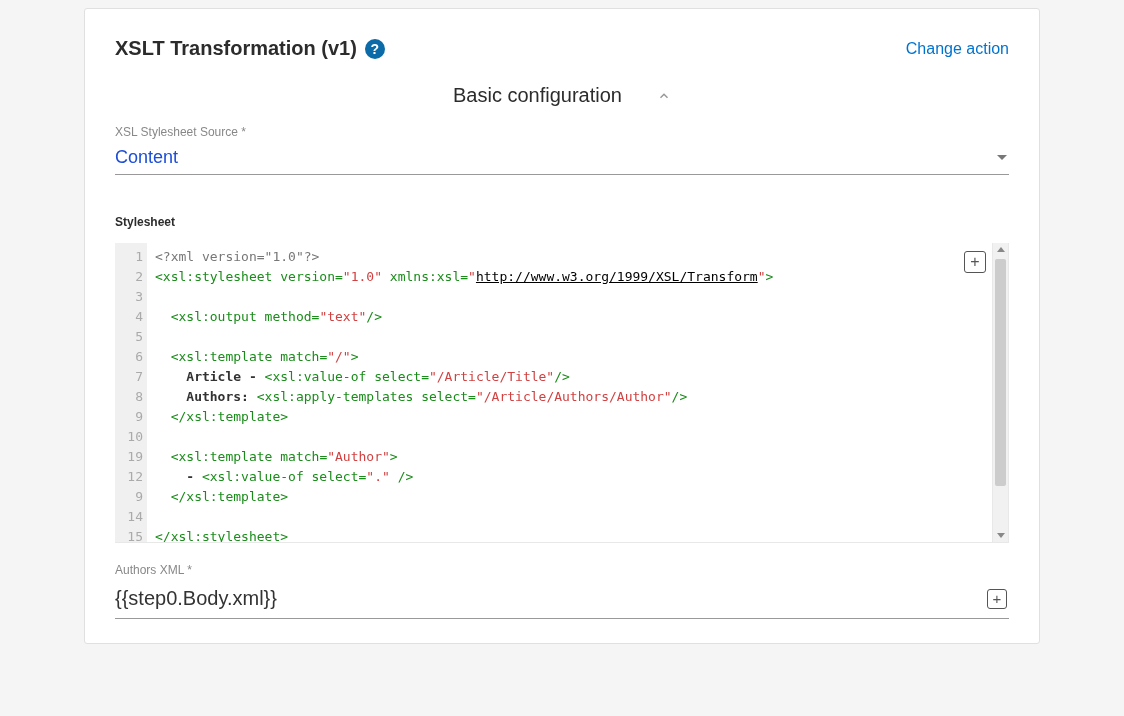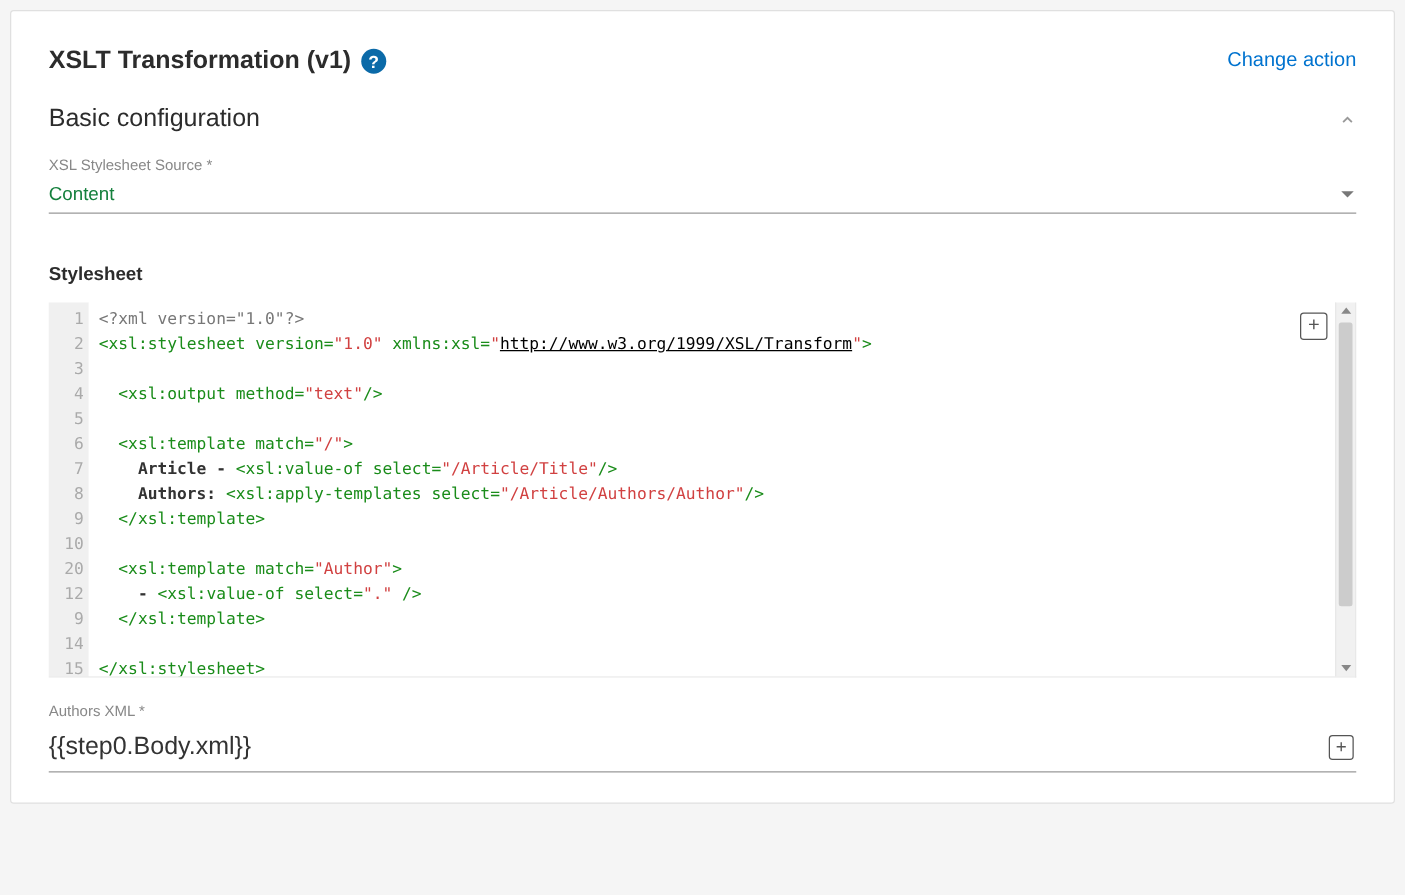--- a/index.html
+++ b/index.html
@@ -8,21 +8,21 @@
   font-family: "Segoe UI", Arial, sans-serif;
   font-size: 14px;
   color: #333;
   padding: 8px;
 }
 .card {
   background: #fff;
   border: 1px solid #e0e0e0;
   border-radius: 3px;
   padding: 28px 30px 24px 30px;
-  width: 1108px;
+  width: 956px;
   margin: 0 auto;
 }
 .header-row {
   display: flex;
   justify-content: space-between;
   align-items: center;
   margin-bottom: 24px;
 }
 .header-title {
   font-size: 20px;
@@ -45,21 +45,21 @@
   font-weight: 700;
   cursor: pointer;
 }
 .change-action {
   color: #0073cf;
   font-size: 16px;
   cursor: pointer;
 }
 .section-row {
   display: flex;
-  justify-content: space-between;
+  justify-content: center;
   align-items: center;
   margin-bottom: 18px;
   gap: 35px;
 }
 .section-title {
   font-size: 20px;
   font-weight: 400;
   color: #2c2c2c;
 }
 .chevron-up {
@@ -76,32 +76,32 @@
 .select-field {
   display: flex;
   justify-content: space-between;
   align-items: center;
   border-bottom: 1px solid #999;
   padding: 6px 2px 6px 0;
   cursor: pointer;
   margin-bottom: 40px;
 }
 .select-value {
-  font-size: 15px;
-  color: #15803d;
+  font-size: 18px;
+  color: #1d4ed8;
 }
 .dropdown-caret {
   width: 0;
   height: 0;
   border-left: 5px solid transparent;
   border-right: 5px solid transparent;
   border-top: 5px solid #777;
 }
 .subheading {
-  font-size: 15px;
+  font-size: 12px;
   font-weight: 700;
   color: #2c2c2c;
   margin-bottom: 14px;
 }
 .editor-wrap {
   position: relative;
   display: flex;
   border: 1px solid #e8e8e8;
   border-top: none;
   border-left: none;
@@ -240,21 +240,21 @@
       <span class="line">1</span>
       <span class="line">2</span>
       <span class="line">3</span>
       <span class="line">4</span>
       <span class="line">5</span>
       <span class="line">6</span>
       <span class="line">7</span>
       <span class="line">8</span>
       <span class="line">9</span>
       <span class="line">10</span>
-      <span class="line">20</span>
+      <span class="line">19</span>
       <span class="line">12</span>
       <span class="line">9</span>
       <span class="line">14</span>
       <span class="line">15</span>
     </div>
     <div class="code-area"><span class="line"><span class="tok-pi">&lt;?xml version="1.0"?&gt;</span></span><span class="line"><span class="tok-tag">&lt;</span><span class="tok-tag">xsl:stylesheet</span> <span class="tok-attr">version</span><span class="tok-eq">=</span><span class="tok-str">"1.0"</span> <span class="tok-attr">xmlns:xsl</span><span class="tok-eq">=</span><span class="tok-str">"</span><span class="tok-url">http://www.w3.org/1999/XSL/Transform</span><span class="tok-str">"</span><span class="tok-tag">&gt;</span></span><span class="line"></span><span class="line"><span class="tok-plain">  </span><span class="tok-tag">&lt;</span><span class="tok-tag">xsl:output</span> <span class="tok-attr">method</span><span class="tok-eq">=</span><span class="tok-str">"text"</span><span class="tok-tag">/&gt;</span></span><span class="line"></span><span class="line"><span class="tok-plain">  </span><span class="tok-tag">&lt;</span><span class="tok-tag">xsl:template</span> <span class="tok-attr">match</span><span class="tok-eq">=</span><span class="tok-str">"/"</span><span class="tok-tag">&gt;</span></span><span class="line"><span class="tok-plain">    </span><span class="tok-plain">Article - </span><span class="tok-tag">&lt;</span><span class="tok-tag">xsl:value-of</span> <span class="tok-attr">select</span><span class="tok-eq">=</span><span class="tok-str">"/Article/Title"</span><span class="tok-tag">/&gt;</span></span><span class="line"><span class="tok-plain">    </span><span class="tok-plain">Authors: </span><span class="tok-tag">&lt;</span><span class="tok-tag">xsl:apply-templates</span> <span class="tok-attr">select</span><span class="tok-eq">=</span><span class="tok-str">"/Article/Authors/Author"</span><span class="tok-tag">/&gt;</span></span><span class="line"><span class="tok-plain">  </span><span class="tok-tag">&lt;/</span><span class="tok-tag">xsl:template</span><span class="tok-tag">&gt;</span></span><span class="line"></span><span class="line"><span class="tok-plain">  </span><span class="tok-tag">&lt;</span><span class="tok-tag">xsl:template</span> <span class="tok-attr">match</span><span class="tok-eq">=</span><span class="tok-str">"Author"</span><span class="tok-tag">&gt;</span></span><span class="line"><span class="tok-plain">    </span><span class="tok-plain">- </span><span class="tok-tag">&lt;</span><span class="tok-tag">xsl:value-of</span> <span class="tok-attr">select</span><span class="tok-eq">=</span><span class="tok-str">"."</span><span class="tok-plain"> </span><span class="tok-tag">/&gt;</span></span><span class="line"><span class="tok-plain">  </span><span class="tok-tag">&lt;/</span><span class="tok-tag">xsl:template</span><span class="tok-tag">&gt;</span></span><span class="line"></span><span class="line"><span class="tok-tag">&lt;/</span><span class="tok-tag">xsl:stylesheet</span><span class="tok-tag">&gt;</span></span></div>
     <div class="expand-btn">
       <span>+</span>
     </div>
     <div class="scrollbar-track">

